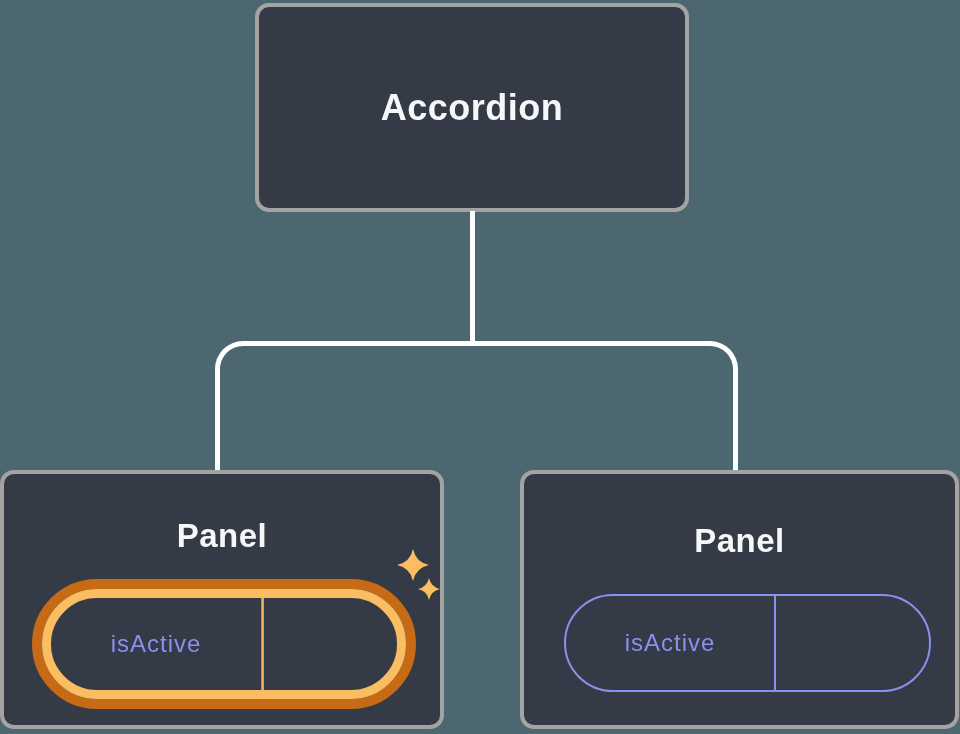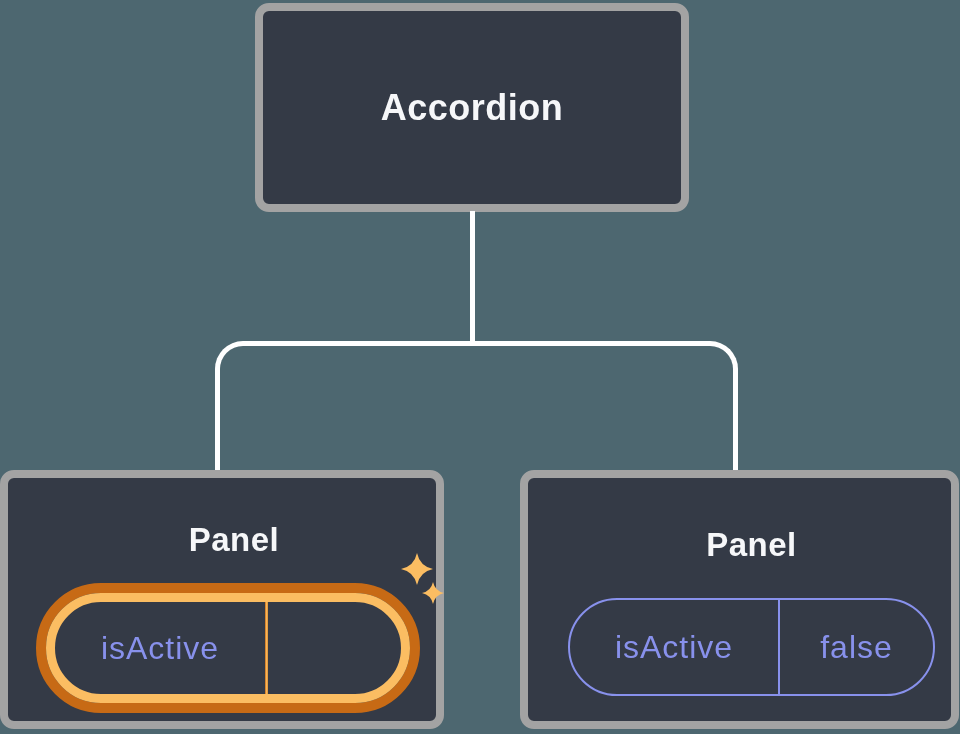--- a/index.html
+++ b/index.html
@@ -8,36 +8,35 @@
     background:#4d6770;
     font-family:"Liberation Sans","DejaVu Sans",sans-serif;
     position:relative;overflow:hidden;
   }
   .canvas{position:absolute;left:0;top:0;width:960px;height:734px;}
 
   
   .node{
     position:absolute;
     background:#343a46;
-    border:8px solid #a3a3a3;
+    border:4px solid #a3a3a3;
     border-radius:14px;
     box-sizing:border-box;
   }
   .node-root{left:255px;top:3px;width:434px;height:209px;
     display:flex;align-items:center;justify-content:center;}
   .node-label{
     color:#f6f7f9;font-size:36px;font-weight:600;letter-spacing:.5px;
   }
   .panel-left{left:0px;top:470px;width:444px;height:259px;}
   .panel-right{left:520px;top:470px;width:439px;height:259px;}
   .panel-title{
     position:absolute;left:0;width:100%;text-align:center;
     color:#f6f7f9;font-size:33px;font-weight:600;letter-spacing:.5px;
     line-height:40px;
-    margin-left:12px;
   }
   .panel-left .panel-title{top:42px;}
   .panel-right .panel-title{top:47px;}
 
   
   .connector-stub{
     position:absolute;left:470px;top:211px;width:5px;height:133px;
     background:#ffffff;
   }
   .connector-branch{
@@ -60,21 +59,21 @@
     display:flex;align-items:stretch;overflow:hidden;
   }
   .pill-inactive{
     left:40px;top:120px;width:367px;height:98px;
     border:2px solid #8891ec;
     background:#343a46;
     display:flex;align-items:stretch;overflow:hidden;
   }
   .pill-cell{
     display:flex;align-items:center;justify-content:center;
-    color:#8891ec;font-size:32px;letter-spacing:1px;
+    color:#8891ec;font-size:24px;letter-spacing:1px;
   }
   .pill-active .cell-key{width:210px;}
   .pill-active .cell-val{flex:1;font-weight:700;}
   .pill-inactive .cell-key{width:208px;}
   .pill-inactive .cell-val{flex:1;}
   .pill-divider-active{
     width:3px;align-self:stretch;
     background:linear-gradient(to right,#c76a15,#fbbd62 55%,#d98a2e);
   }
   .pill-divider-inactive{
@@ -111,17 +110,16 @@
       <path d="M33 30 Q35 39 44 41 Q35 43 33 52 Q31 43 22 41 Q31 39 33 30 Z" fill="#fbbd62"></path>
     </svg>
   </div>
 
   <div class="node panel-right">
     <div class="panel-title">Panel</div>
 
     <div class="pill pill-inactive">
       <div class="pill-cell cell-key">isActive</div>
       <div class="pill-divider-inactive"></div>
-      <div class="pill-cell cell-val">false</div>
     </div>
   </div>
 
 </div>
 
 </body></html>

